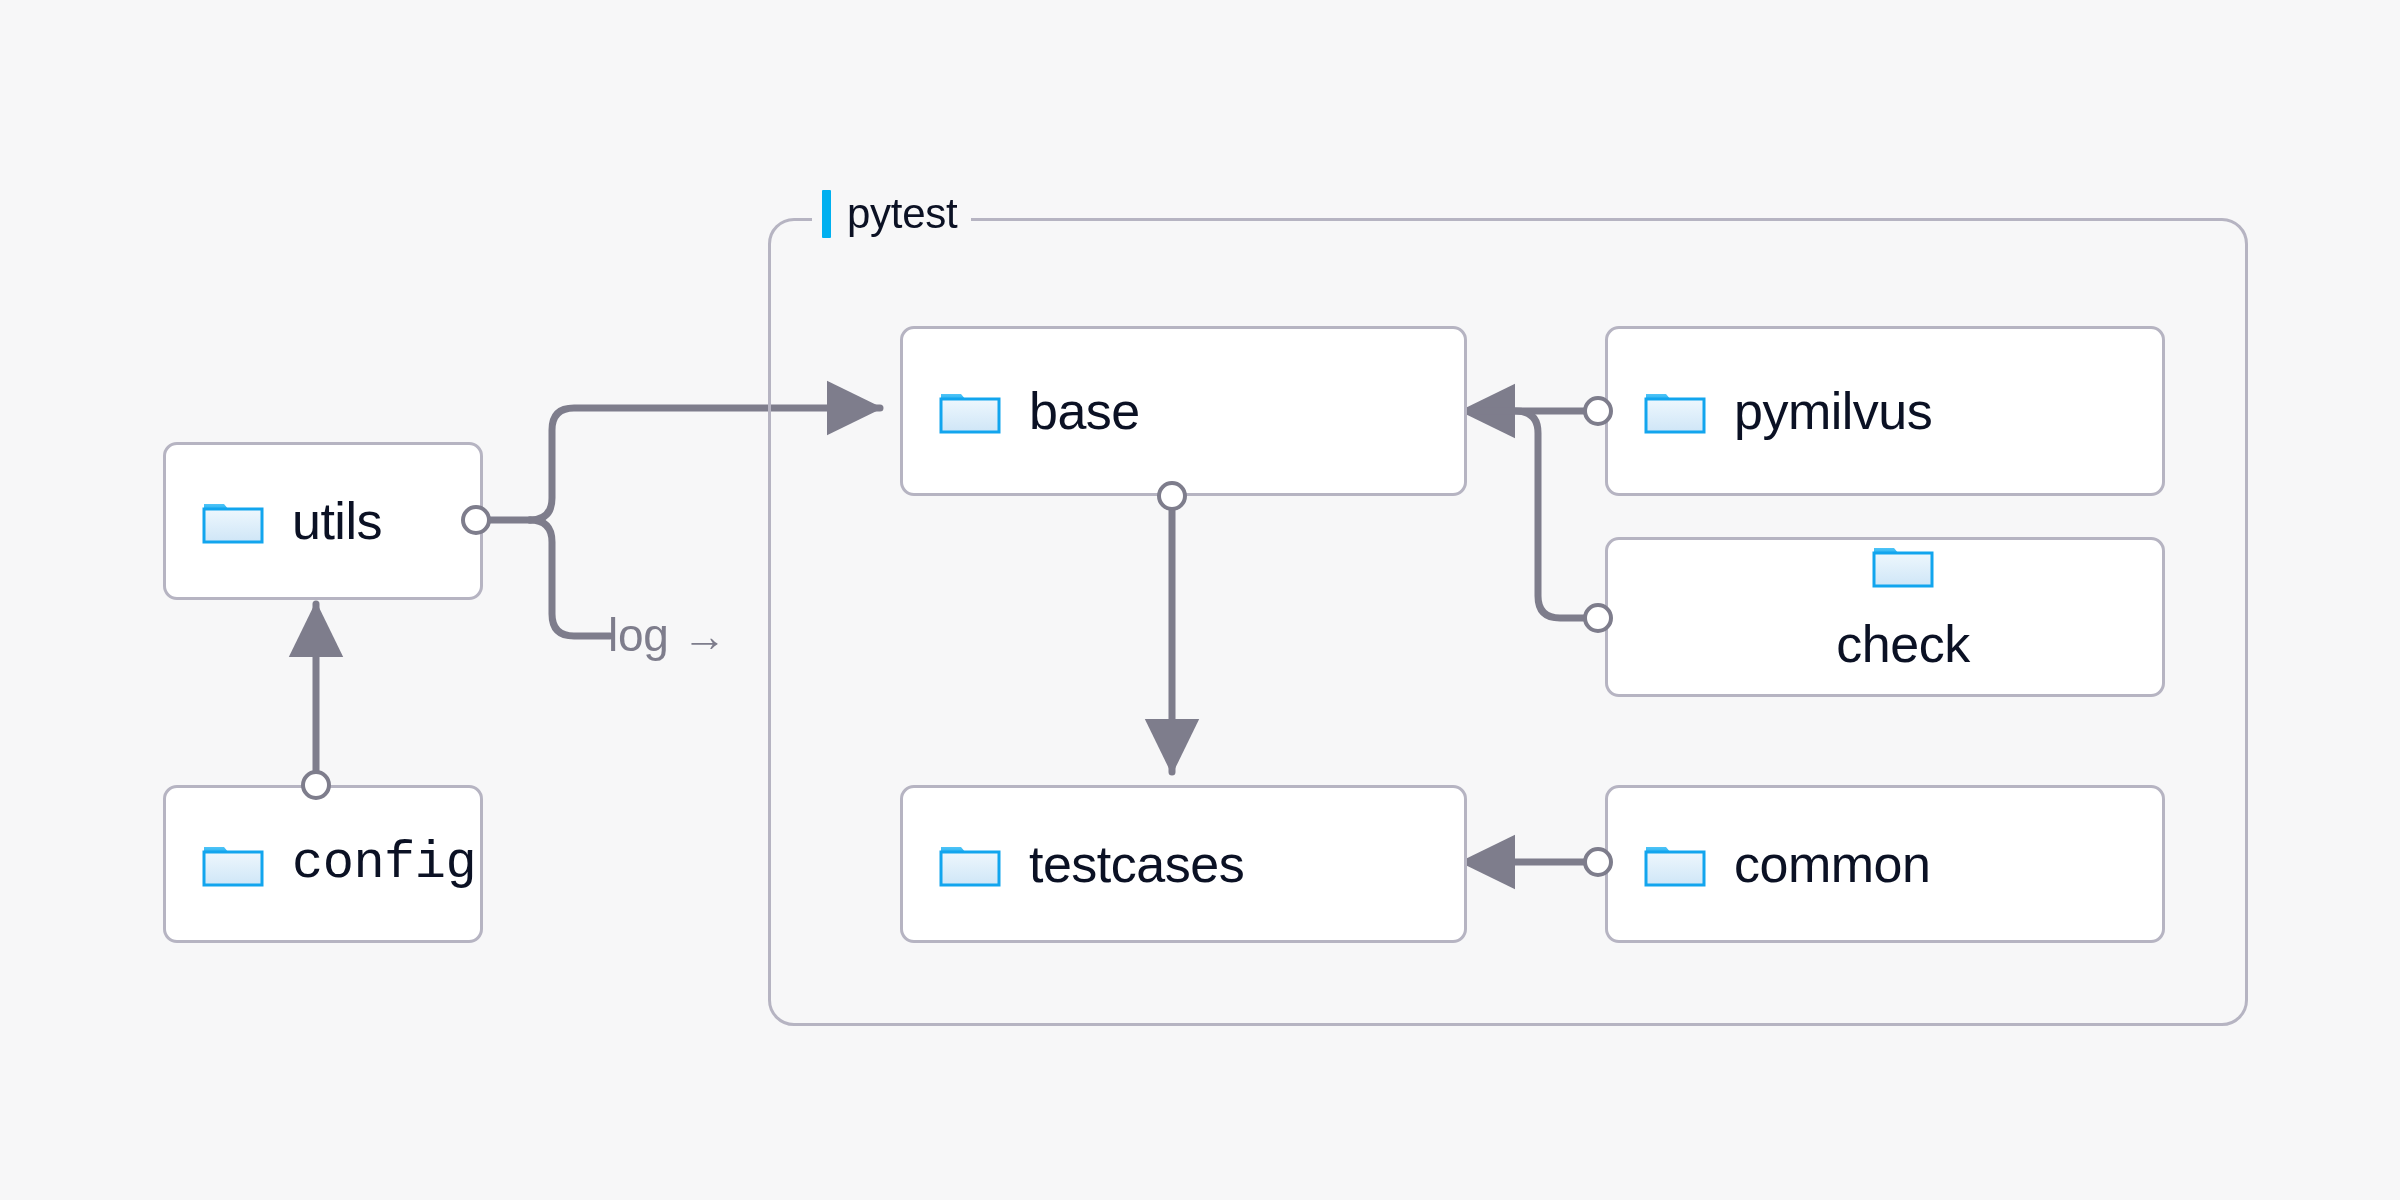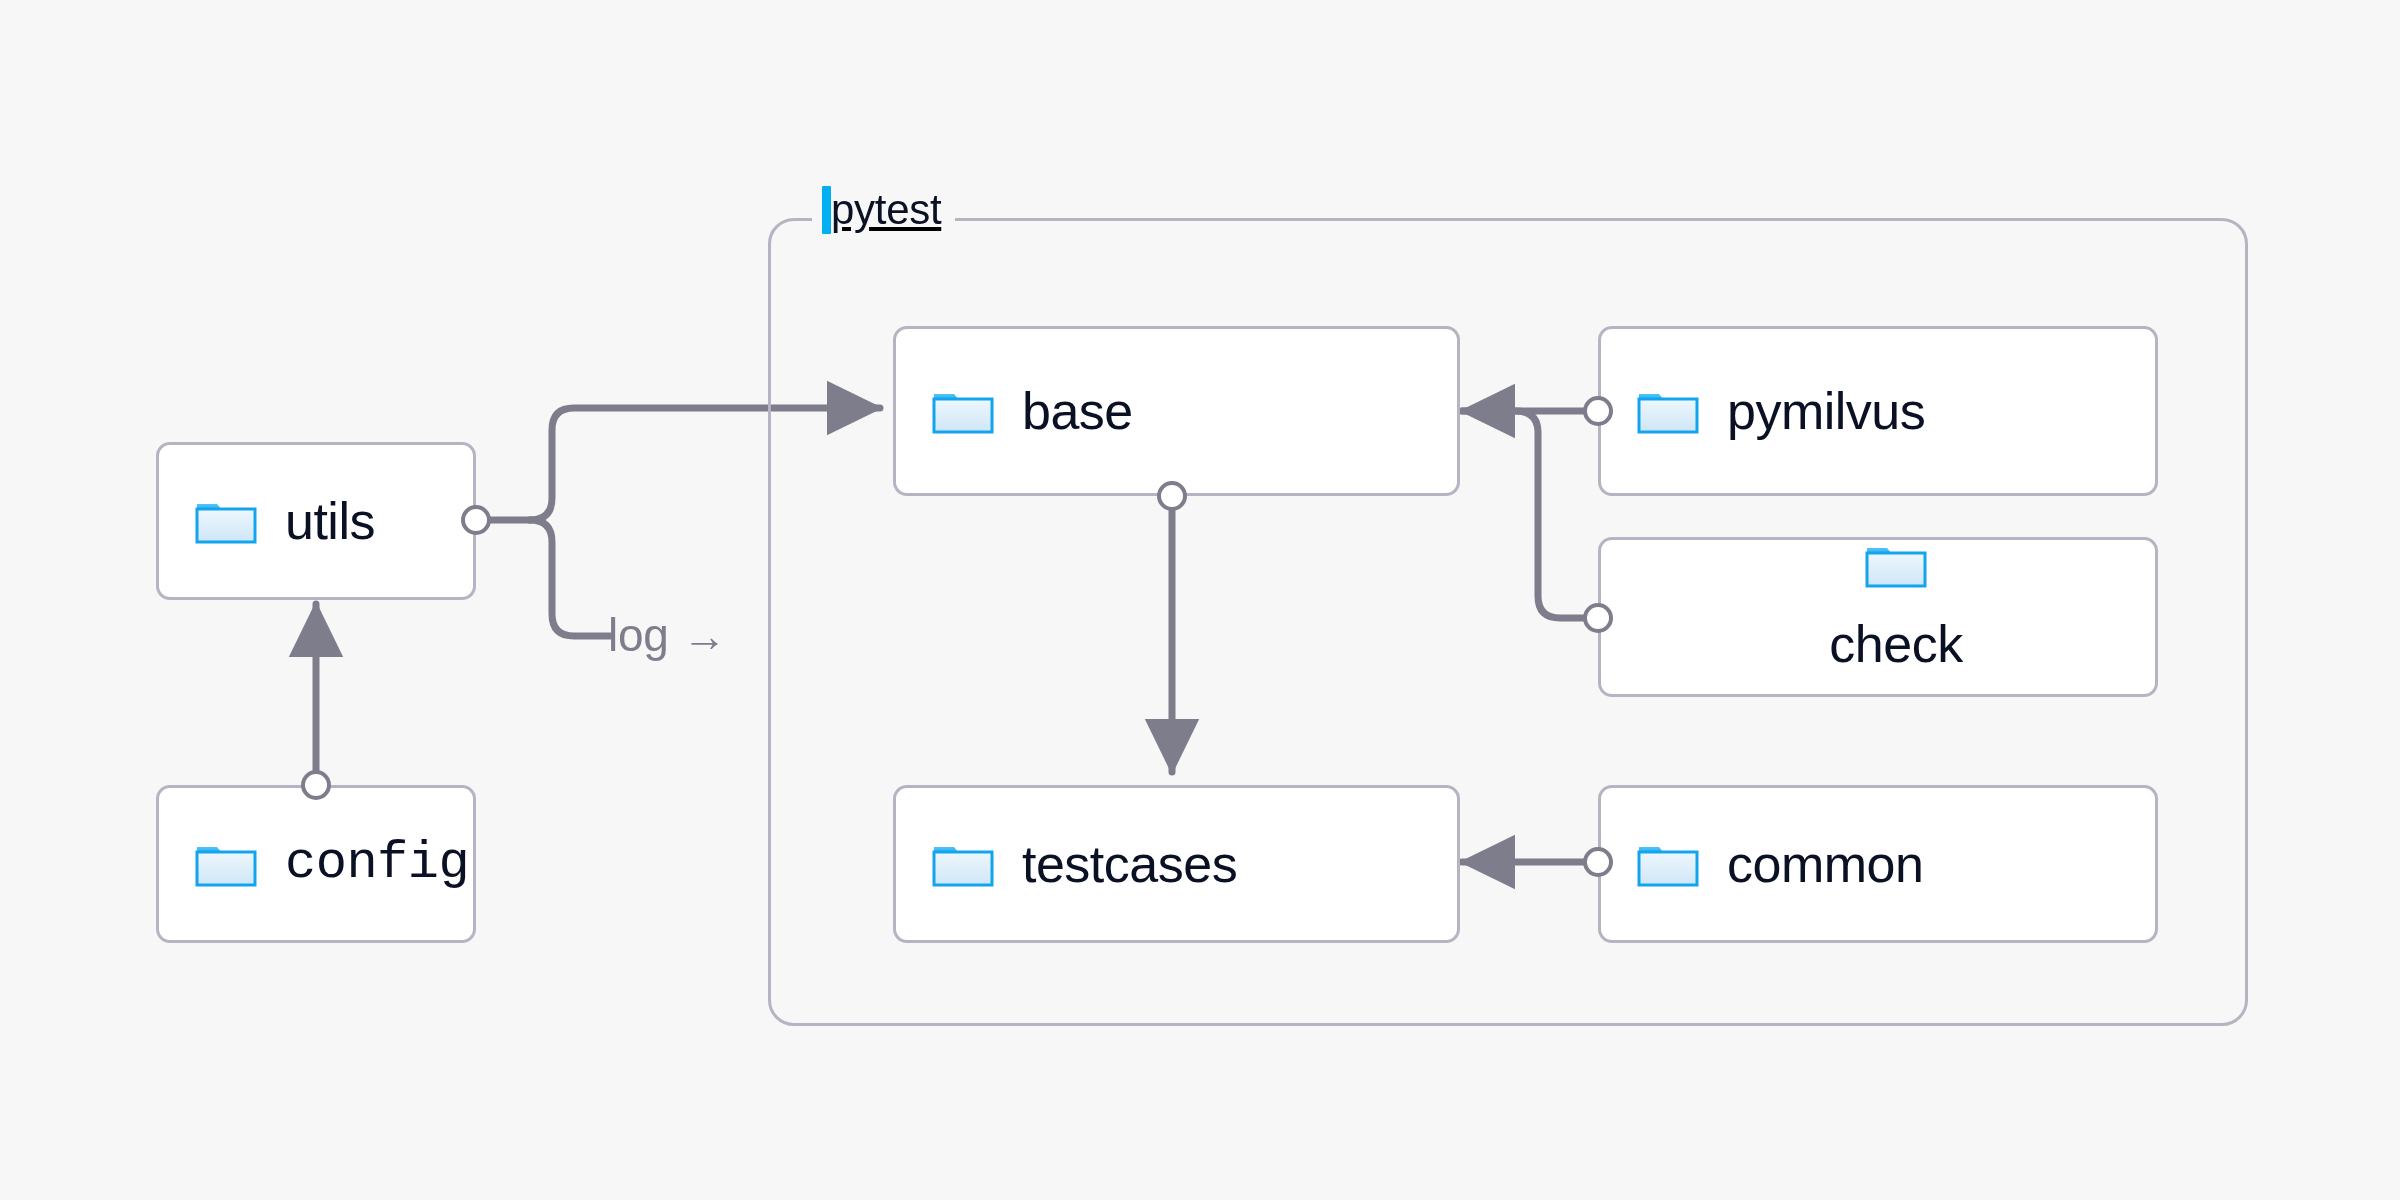--- a/index.html
+++ b/index.html
@@ -31,24 +31,25 @@
   .group-box {
     position: absolute;
     box-sizing: border-box;
     border: 3px solid #b6b4c2;
     border-radius: 26px;
     background: transparent;
   }
   .group-label {
     position: absolute;
     display: flex;
+    align-items: center;
+    gap: 16px;
     background: #f7f7f8;
     padding: 0 14px 0 10px;
     height: 56px;
-    text-decoration: underline;
   }
   .group-accent {
     width: 9px;
     height: 48px;
     background: #00b0f0;
     border-radius: 1px;
     flex: 0 0 auto;
   }
   .group-title {
     font-size: 42px;
@@ -61,20 +62,21 @@
   .node {
     position: absolute;
     box-sizing: border-box;
     background: #ffffff;
     border: 3px solid #b6b4c2;
     border-radius: 14px;
     display: flex;
     align-items: center;
     padding-left: 36px;
     gap: 28px;
+    margin-left: 7px;
   }
   .node-label {
     font-size: 52px;
     color: #0b1124;
     letter-spacing: -0.5px;
     white-space: nowrap;
     line-height: 1;
   }
 
   

